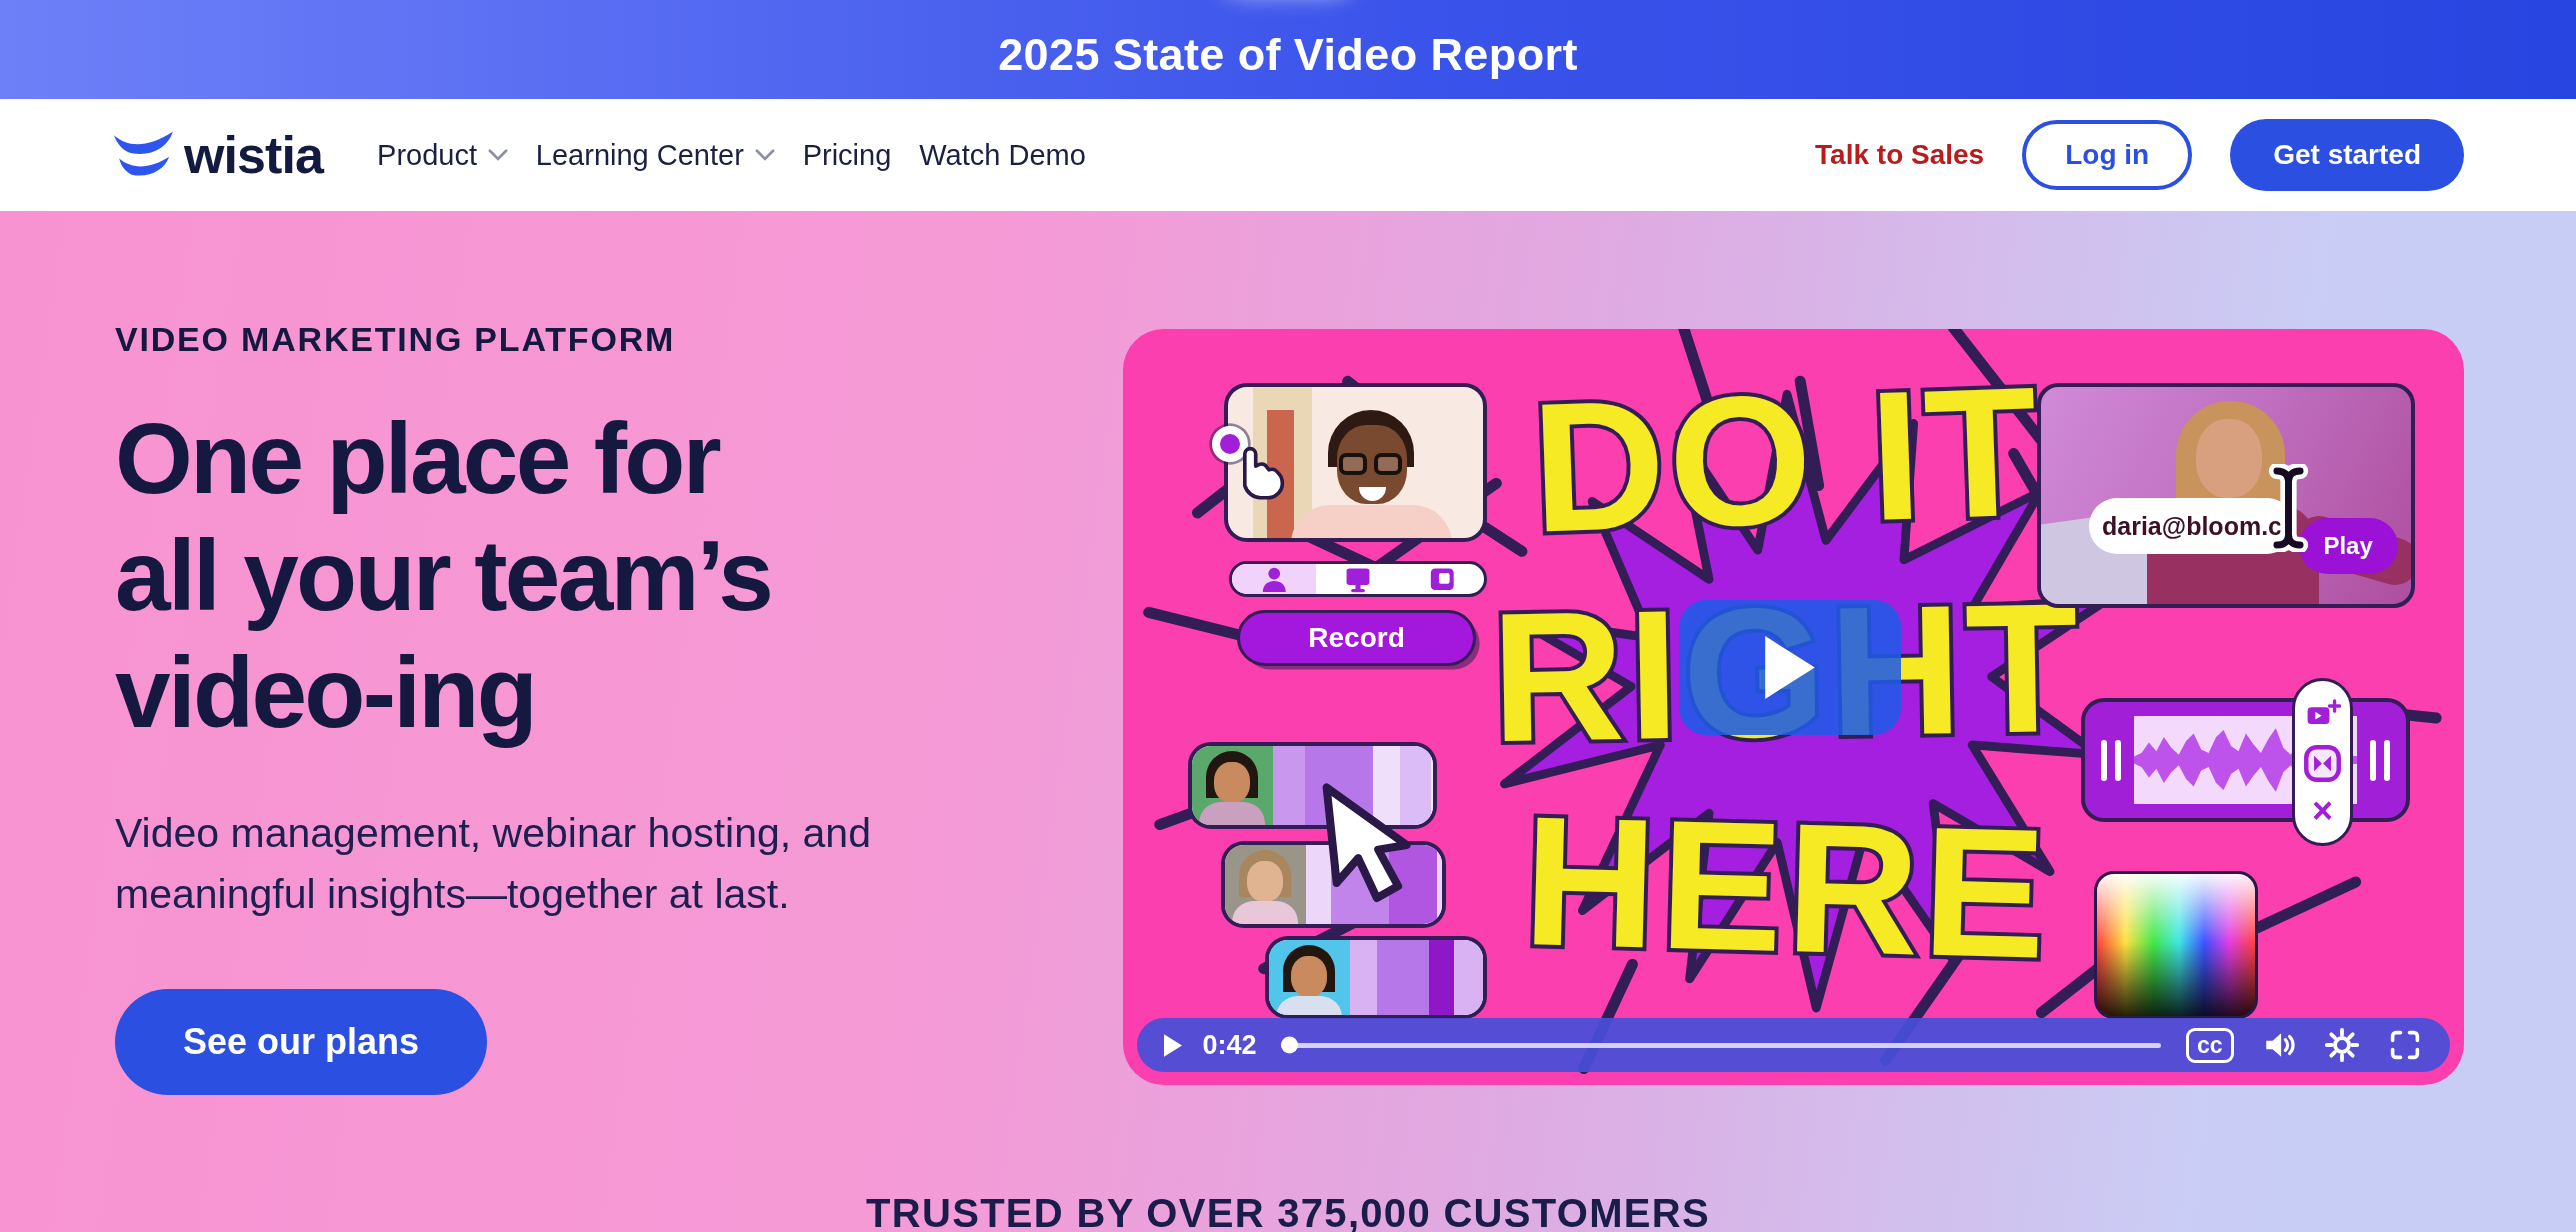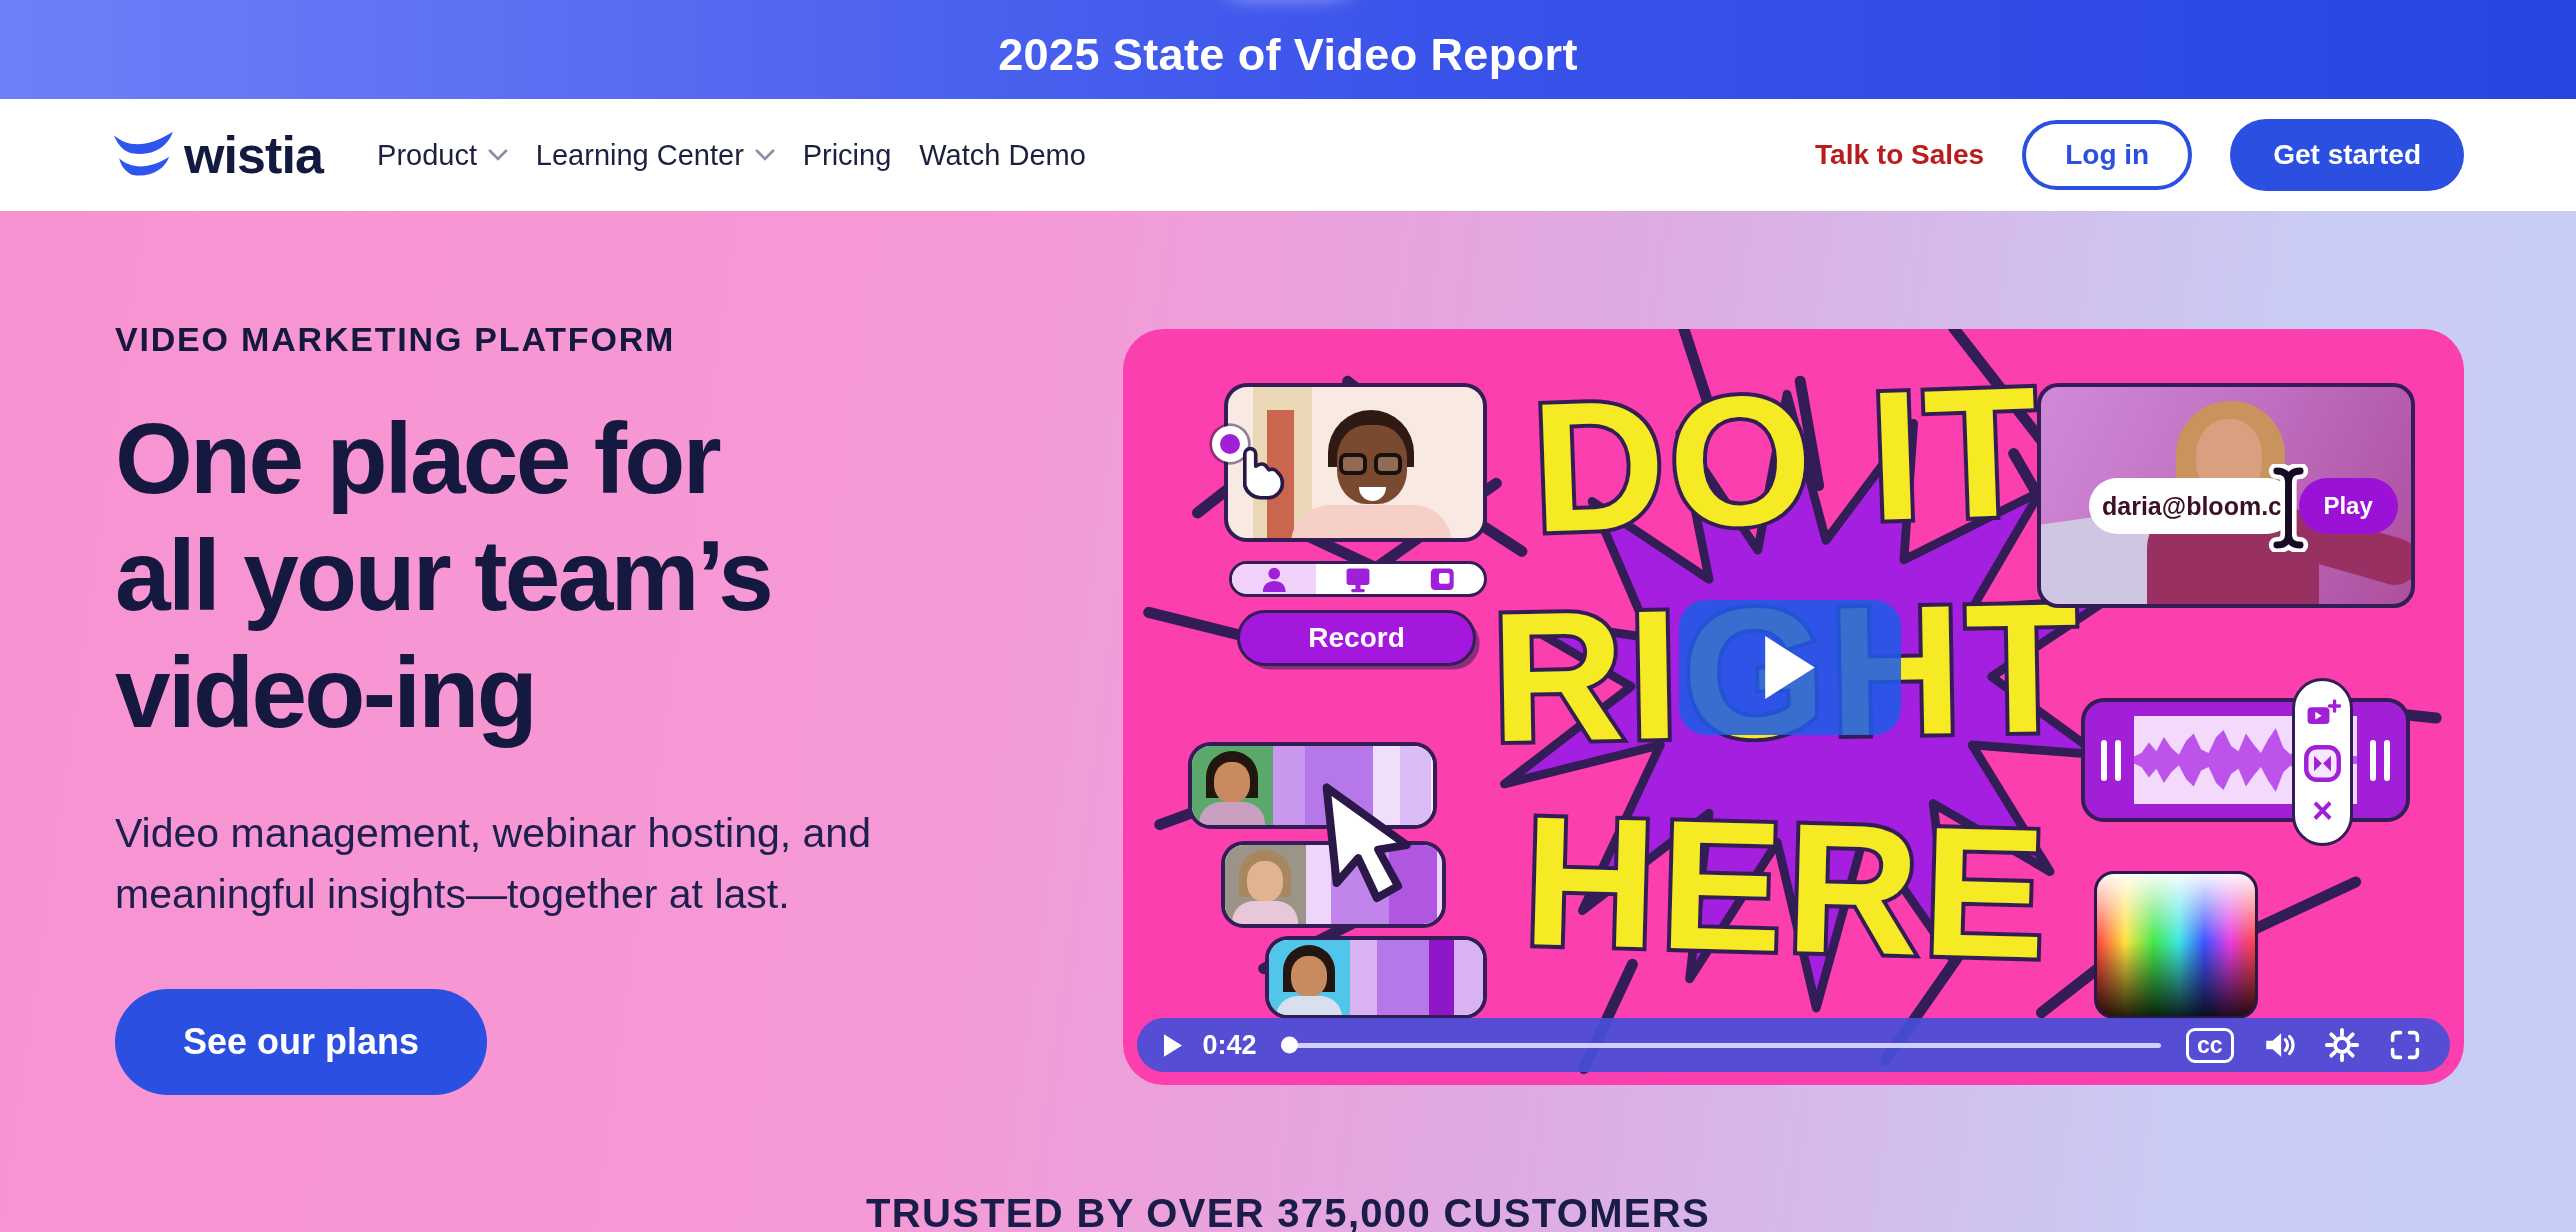--- a/index.html
+++ b/index.html
@@ -85,21 +85,21 @@
   .monitor { position:absolute; left:-21.5px; bottom:-30.5px; width:144px; height:117px; background:#cfc7e2;
     border-radius:10.8px; transform:rotate(-8deg); }
   .d-hair { position:absolute; left:135px; top:14.4px; width:109px; height:142px; background:#c9935e; border-radius:54px 54px 39px 39px; }
   .d-face { position:absolute; left:155px; top:32px; width:66px; height:79px; background:#d9a07f; border-radius:46%; }
   .d-shirt { position:absolute; left:106px; top:115px; width:172px; height:117px; background:#993062; border-radius:47px 47px 0 0; }
   .d-arm { position:absolute; left:253px; top:140px; width:126px; height:47px; background:#993062; border-radius:27px; transform:rotate(16deg); }
   .chip-row { position:absolute; left:48px; top:91px; display:flex; align-items:center; z-index:5; }
   .chip-email { background:#fff; border-radius:896px; height:56px; width:206px; display:flex;
     align-items:center; justify-content:center; font-size:25px; font-weight:700; color:#3c1026; }
   .chip-play { background:#9b12d6; border-radius:896px; height:56px; width:99px; margin-left:3.6px;
-    display:flex; align-items:center; justify-content:center; font-size:24px; font-weight:700; color:#fff; cursor:pointer; }
+    display:flex; align-items:center; justify-content:center; font-size:24px; font-weight:700; color:#fff; cursor:pointer;margin-top:40px; }
   .ibeam { position:absolute; left:176px; top:-14.4px; z-index:6; }
 
   .wave-bar { position:absolute; left:958px; top:369px; width:329px; height:124px; background:#a21fd8;
     border:4.5px solid #321d56; border-radius:23px; display:flex; align-items:center; padding:0 10.8px; z-index:4; }
   .pausebars { display:flex; gap:7.2px; padding:0 5.4px; }
   .pbar { width:6.3px; height:41px; background:#fff; border-radius:3.6px; }
   .wave-inner { flex:1; height:88px; background:#f3d9fb; margin:0 7.2px; overflow:hidden; }
 
   .tool-pill { position:absolute; left:1169px; top:349px; width:61px; height:168px; background:#fff;
     border:3.6px solid #321d56; border-radius:896px; display:flex; flex-direction:column;

